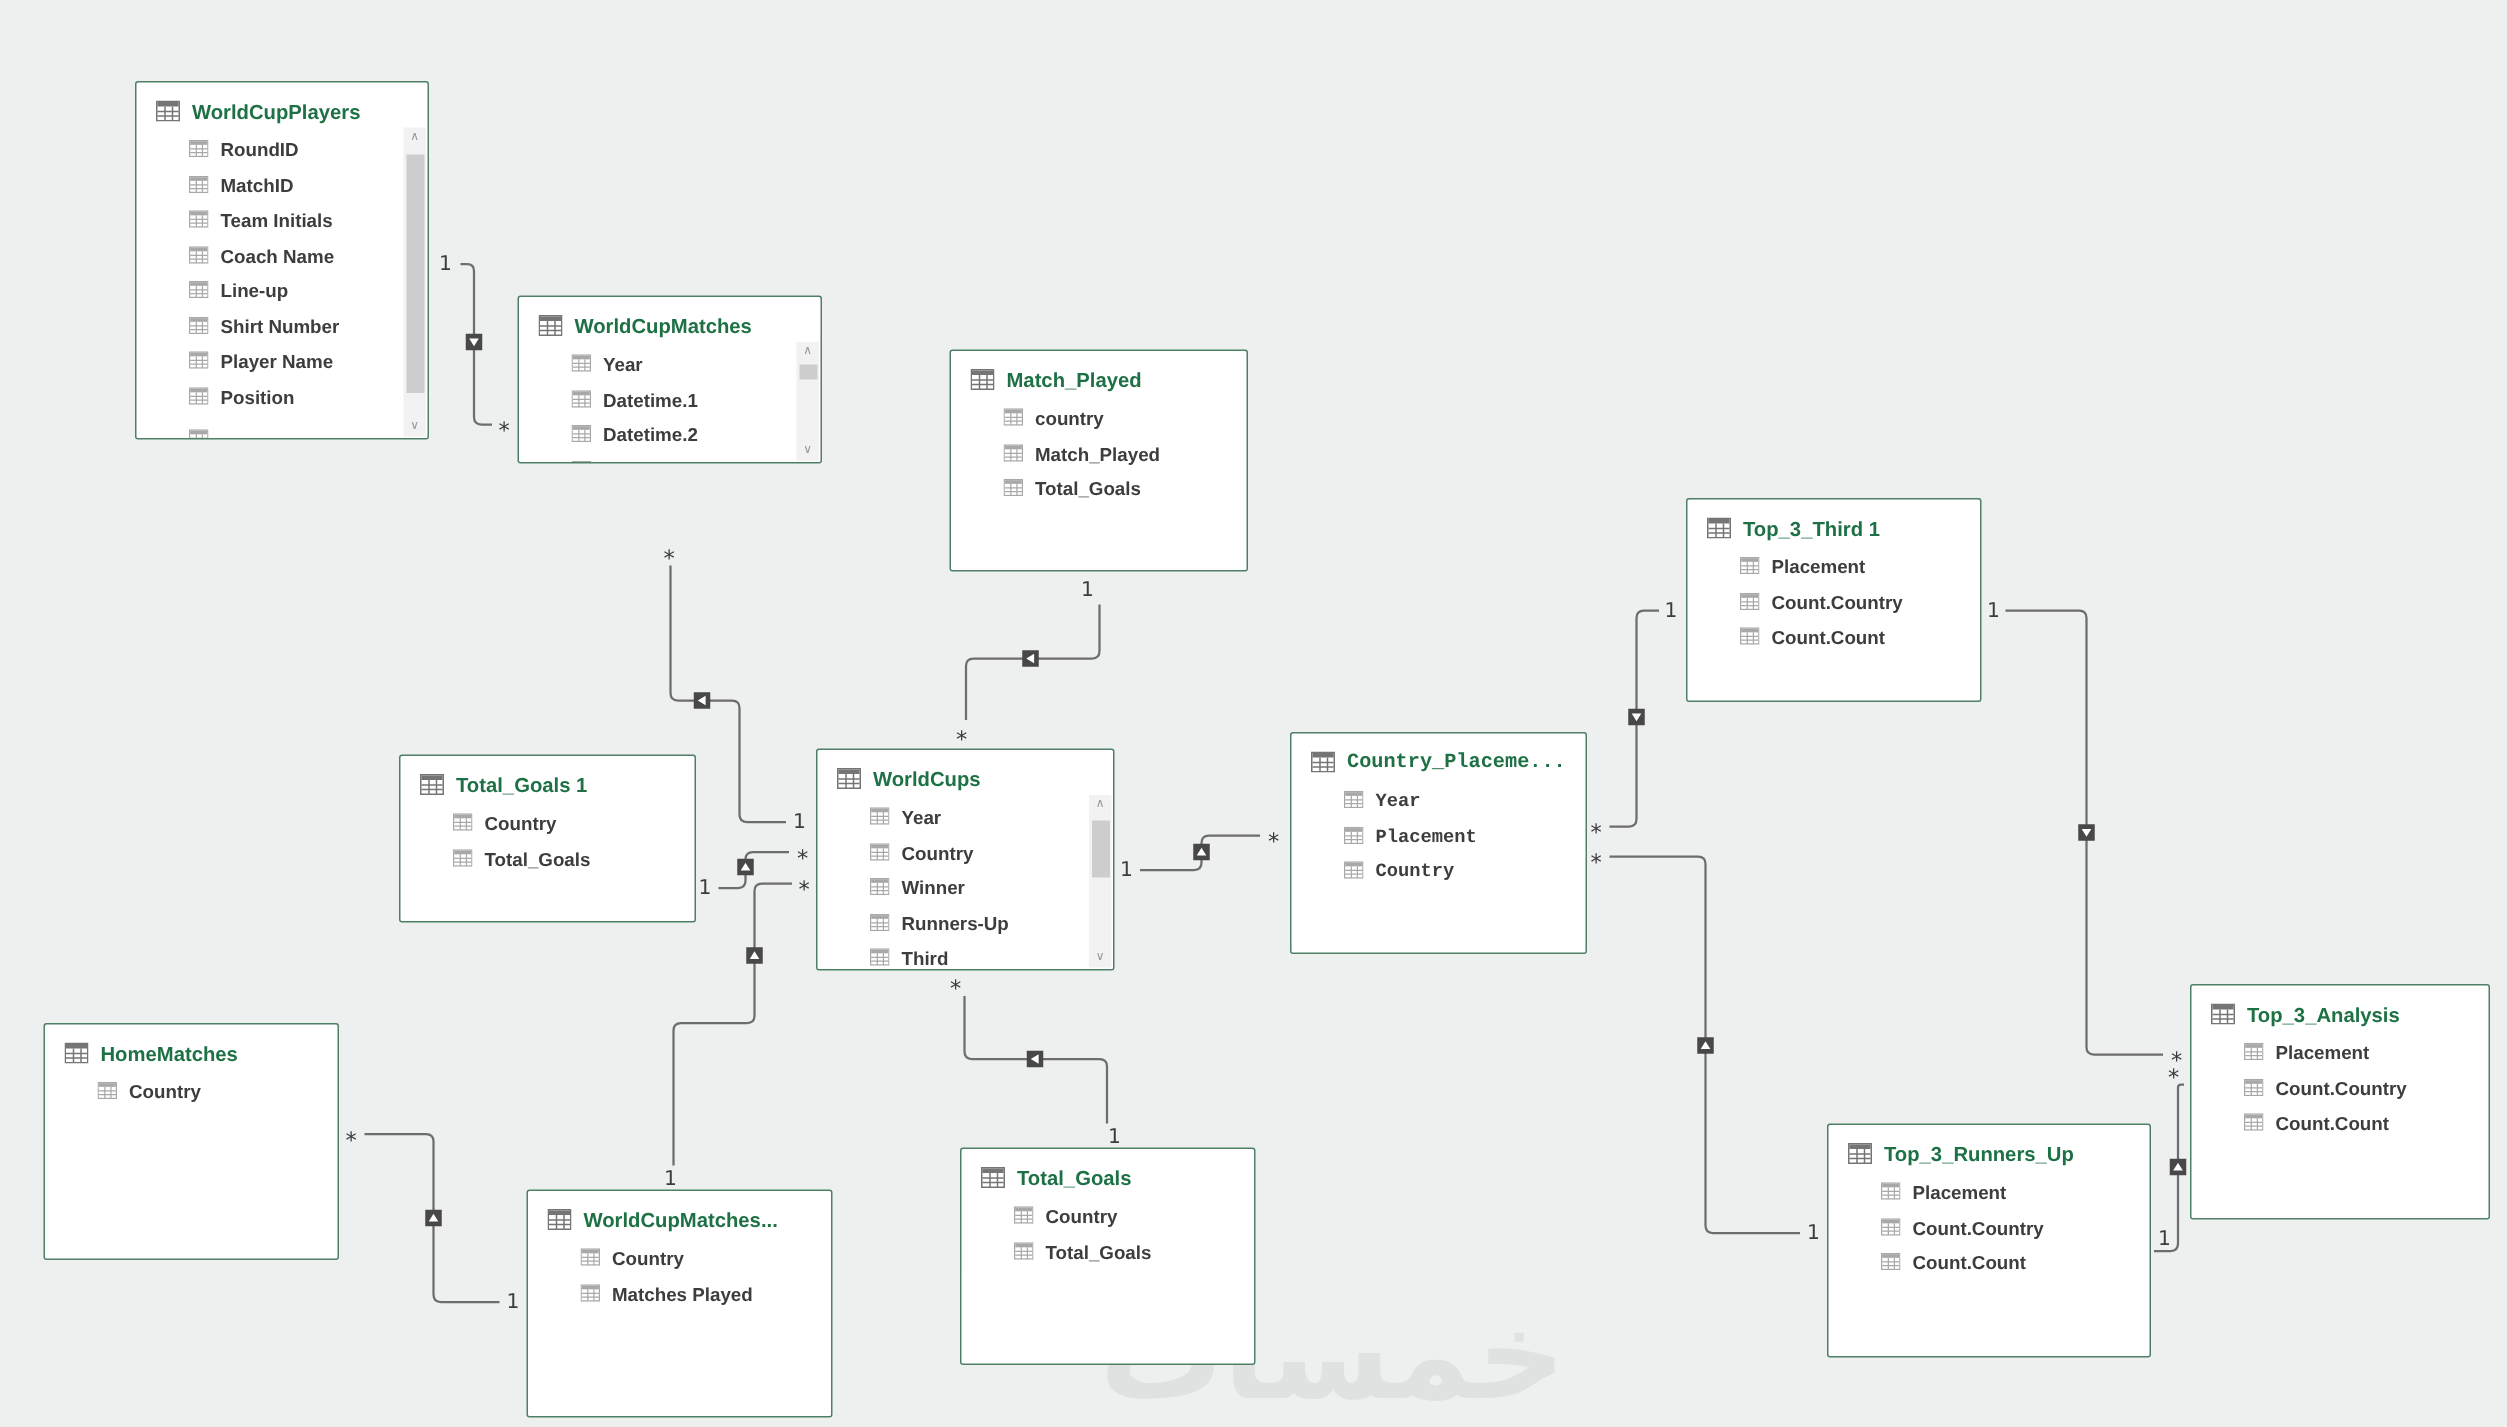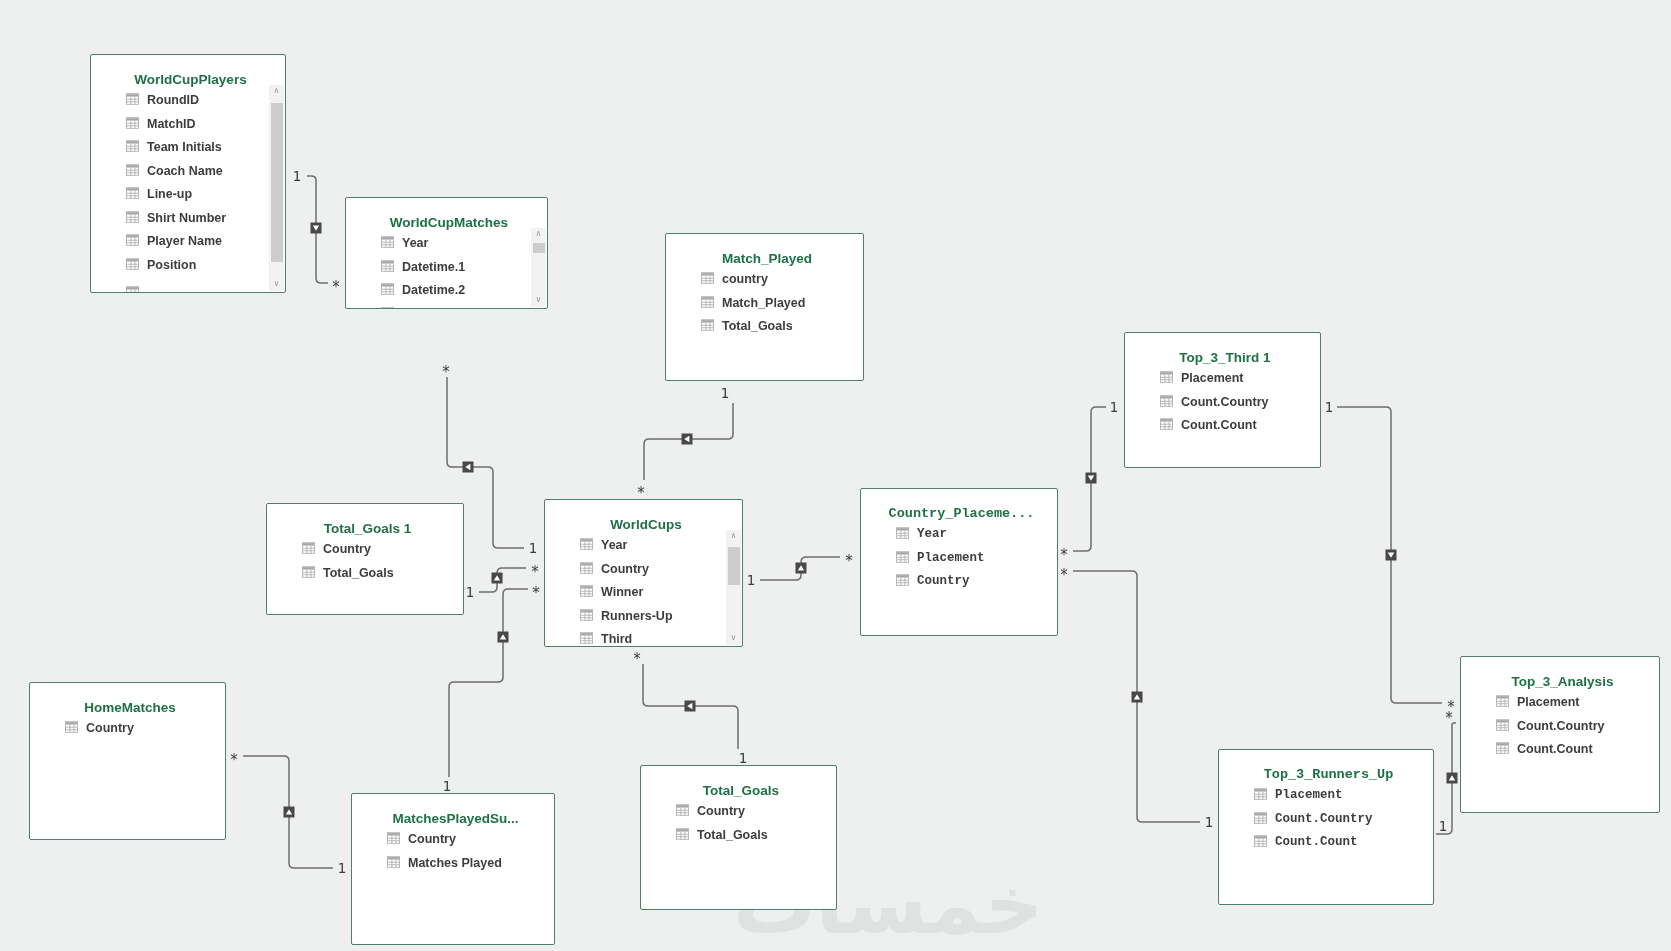--- a/index.html
+++ b/index.html
@@ -5,21 +5,21 @@
   html,body{margin:0;padding:0;background:#eeefef;}
   #canvas{position:relative;width:1671px;height:951px;background:#eeefef;overflow:hidden;
           font-family:"Liberation Sans",sans-serif;}
   .watermark{position:absolute;left:733px;top:860px;z-index:1;font-size:82px;font-weight:700;
              color:#e0e1e1;direction:rtl;line-height:1.1;letter-spacing:1px;
              font-family:"DejaVu Sans",sans-serif;user-select:none;}
   svg.wires{position:absolute;left:0;top:0;z-index:2;}
   .tables{position:absolute;left:0;top:0;width:100%;height:100%;z-index:3;pointer-events:none;}
   .tbl{position:absolute;background:#ffffff;border:1px solid #4e8066;border-radius:2px;
        box-sizing:border-box;overflow:hidden;pointer-events:auto;}
-  .tbl-head{display:flex;align-items:center;gap:8px;padding:9px 8px 0 13px;height:29px;box-sizing:border-box;flex-direction:column;}
+  .tbl-head{display:flex;align-items:center;gap:8px;padding:9px 8px 0 13px;height:29px;box-sizing:border-box;}
   .tbl-title{color:#1e7145;font-weight:700;font-size:13.5px;white-space:nowrap;}
   .fields{position:absolute;top:38px;left:0;right:0;}
   .frow{display:flex;gap:8px;height:23.5px;padding-left:35px;box-sizing:border-box;}
   .fname{color:#3d3d3d;font-weight:700;font-size:12.5px;white-space:nowrap;}
   .sb{position:absolute;top:30px;right:1px;bottom:1px;width:15px;background:#f2f2f2;
       display:flex;flex-direction:column;z-index:2;}
   .sb-btn{height:13px;flex:none;color:#979797;font-size:8px;line-height:12px;text-align:center;cursor:default;}
   .sb-track{flex:1 1 auto;position:relative;}
   .sb-thumb{position:absolute;left:1.5px;right:1.5px;background:#cdcdcd;}
 </style>
@@ -257,21 +257,21 @@
           </div>
         </div>
         <div class="sb">
           <div class="sb-btn">∧</div>
           <div class="sb-track">
             <div class="sb-thumb" style="top: 3%; height: 20%;"></div>
           </div>
           <div class="sb-btn">∨</div>
         </div>
       </div>
-      <div class="tbl" style="left: 633px; top: 233px; width: 199px; height: 148px; margin-left: 32px;">
+      <div class="tbl" style="left: 633px; top: 233px; width: 199px; height: 148px;">
         <div class="tbl-head">
           <svg width="16" height="14" viewBox="0 0 16 14">
             <rect x="0.5" y="0.5" width="15" height="13" fill="#fff" stroke="#757575"></rect>
             <rect x="1" y="1" width="14" height="3" fill="#757575"></rect>
             <path d="M6 4 V13.5 M11 4 V13.5 M1 7.3 H15 M1 10.4 H15" stroke="#757575" fill="none"></path>
           </svg>
           <span class="tbl-title">Match_Played</span>
         </div>
         <div class="fields">
           <div class="frow">
@@ -515,21 +515,21 @@
           </div>
         </div>
       </div>
       <div class="tbl" style="left: 351px; top: 793px; width: 204px; height: 152px;">
         <div class="tbl-head">
           <svg width="16" height="14" viewBox="0 0 16 14">
             <rect x="0.5" y="0.5" width="15" height="13" fill="#fff" stroke="#757575"></rect>
             <rect x="1" y="1" width="14" height="3" fill="#757575"></rect>
             <path d="M6 4 V13.5 M11 4 V13.5 M1 7.3 H15 M1 10.4 H15" stroke="#757575" fill="none"></path>
           </svg>
-          <span class="tbl-title">MatchesPlayedSu...</span>
+          <span class="tbl-title">WorldCupMatches...</span>
         </div>
         <div class="fields">
           <div class="frow">
             <svg width="13" height="12" viewBox="0 0 16 14">
               <rect x="0.5" y="0.5" width="15" height="13" fill="#fff" stroke="#a8a8a8"></rect>
               <rect x="1" y="1" width="14" height="3" fill="#a8a8a8"></rect>
               <path d="M6 4 V13.5 M11 4 V13.5 M1 7.3 H15 M1 10.4 H15" stroke="#a8a8a8" fill="none"></path>
             </svg>
             <span class="fname">Country</span>
           </div>
@@ -564,21 +564,21 @@
           <div class="frow">
             <svg width="13" height="12" viewBox="0 0 16 14">
               <rect x="0.5" y="0.5" width="15" height="13" fill="#fff" stroke="#a8a8a8"></rect>
               <rect x="1" y="1" width="14" height="3" fill="#a8a8a8"></rect>
               <path d="M6 4 V13.5 M11 4 V13.5 M1 7.3 H15 M1 10.4 H15" stroke="#a8a8a8" fill="none"></path>
             </svg>
             <span class="fname">Total_Goals</span>
           </div>
         </div>
       </div>
-      <div class="tbl" style="left: 1218px; top: 749px; width: 216px; height: 156px; font-family: Liberation Mono, monospace;">
+      <div class="tbl" style="left: 1218px; top: 749px; width: 216px; height: 156px;">
         <div class="tbl-head">
           <svg width="16" height="14" viewBox="0 0 16 14">
             <rect x="0.5" y="0.5" width="15" height="13" fill="#fff" stroke="#757575"></rect>
             <rect x="1" y="1" width="14" height="3" fill="#757575"></rect>
             <path d="M6 4 V13.5 M11 4 V13.5 M1 7.3 H15 M1 10.4 H15" stroke="#757575" fill="none"></path>
           </svg>
           <span class="tbl-title">Top_3_Runners_Up</span>
         </div>
         <div class="fields">
           <div class="frow">

